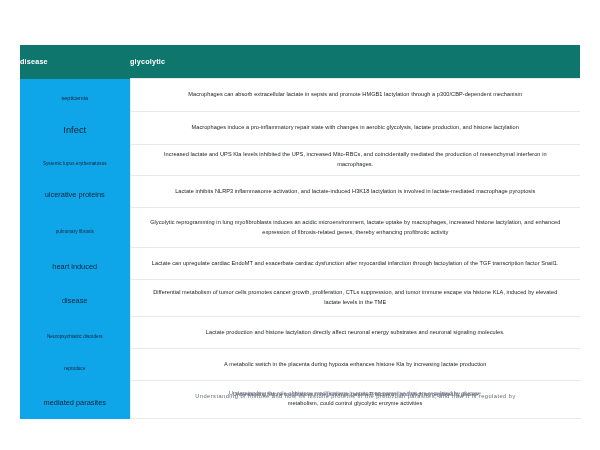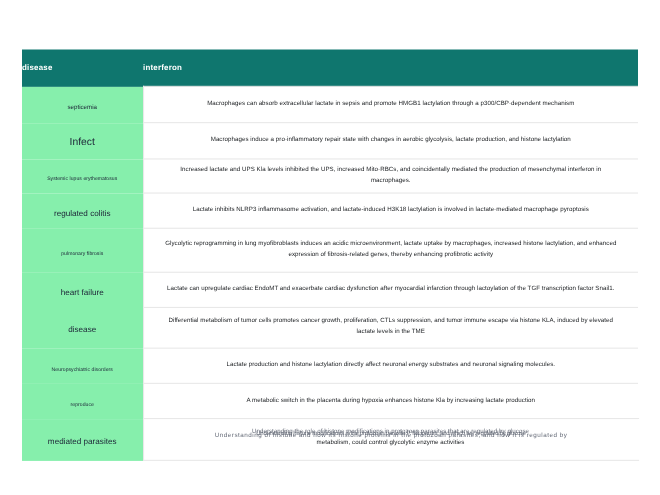--- a/index.html
+++ b/index.html
@@ -46,21 +46,21 @@
   th.col-disease { width: 110px; }
   th.col-mech { width: 450px; }
 
   tbody td {
     vertical-align: middle;
     padding: 0;
     border: none;
   }
   td.disease {
     width: 110px;
-    background: #86efac;
+    background: #0ea5e9;
     text-align: center;
     color: #1b2235;
     padding: 0 4px;
     box-sizing: border-box;
   }
   td.mech {
     width: 450px;
     background: #ffffff;
     border-bottom: 1px solid #e8e8e8;
     border-left: 1px solid #e8e8e8;
@@ -112,21 +112,21 @@
 </style>
 </head>
 <body>
 
 <div class="page">
   <div class="table-wrap">
     <table class="dt">
       <thead>
         <tr>
           <th class="col-disease">disease</th>
-          <th class="col-mech">interferon</th>
+          <th class="col-mech">glycolytic</th>
         </tr>
       </thead>
       <tbody>
 
         <tr>
           <td class="disease" style="height:33px">
             <span class="d-s">septicemia</span>
           </td>
           <td class="mech">Macrophages can absorb extracellular lactate in sepsis and promote HMGB1 lactylation through a p300/CBP-dependent mechanism</td>
         </tr>
@@ -140,35 +140,35 @@
 
         <tr>
           <td class="disease" style="height:31px">
             <span class="d-xs">Systemic lupus erythematosus</span>
           </td>
           <td class="mech">Increased lactate and UPS Kla levels inhibited the UPS, increased Mito-RBCs, and coincidentally mediated the production of mesenchymal interferon in macrophages.</td>
         </tr>
 
         <tr>
           <td class="disease" style="height:32px">
-            <span class="d-m">regulated colitis</span>
+            <span class="d-m">ulcerative proteins</span>
           </td>
           <td class="mech">Lactate inhibits NLRP3 inflammasome activation, and lactate-induced H3K18 lactylation is involved in lactate-mediated macrophage pyroptosis</td>
         </tr>
 
         <tr>
           <td class="disease" style="height:40px">
             <span class="d-xs">pulmonary fibrosis</span>
           </td>
           <td class="mech">Glycolytic reprogramming in lung myofibroblasts induces an acidic microenvironment, lactate uptake by macrophages, increased histone lactylation, and enhanced expression of fibrosis-related genes, thereby enhancing profibrotic activity</td>
         </tr>
 
         <tr>
           <td class="disease" style="height:32px">
-            <span class="d-m">heart failure</span>
+            <span class="d-m">heart induced</span>
           </td>
           <td class="mech">Lactate can upregulate cardiac EndoMT and exacerbate cardiac dysfunction after myocardial infarction through lactoylation of the TGF transcription factor Snail1.</td>
         </tr>
 
         <tr>
           <td class="disease" style="height:37px">
             <span class="d-m">disease</span>
           </td>
           <td class="mech">Differential metabolism of tumor cells promotes cancer growth, proliferation, CTLs suppression, and tumor immune escape via histone KLA, induced by elevated lactate levels in the TME</td>
         </tr>

